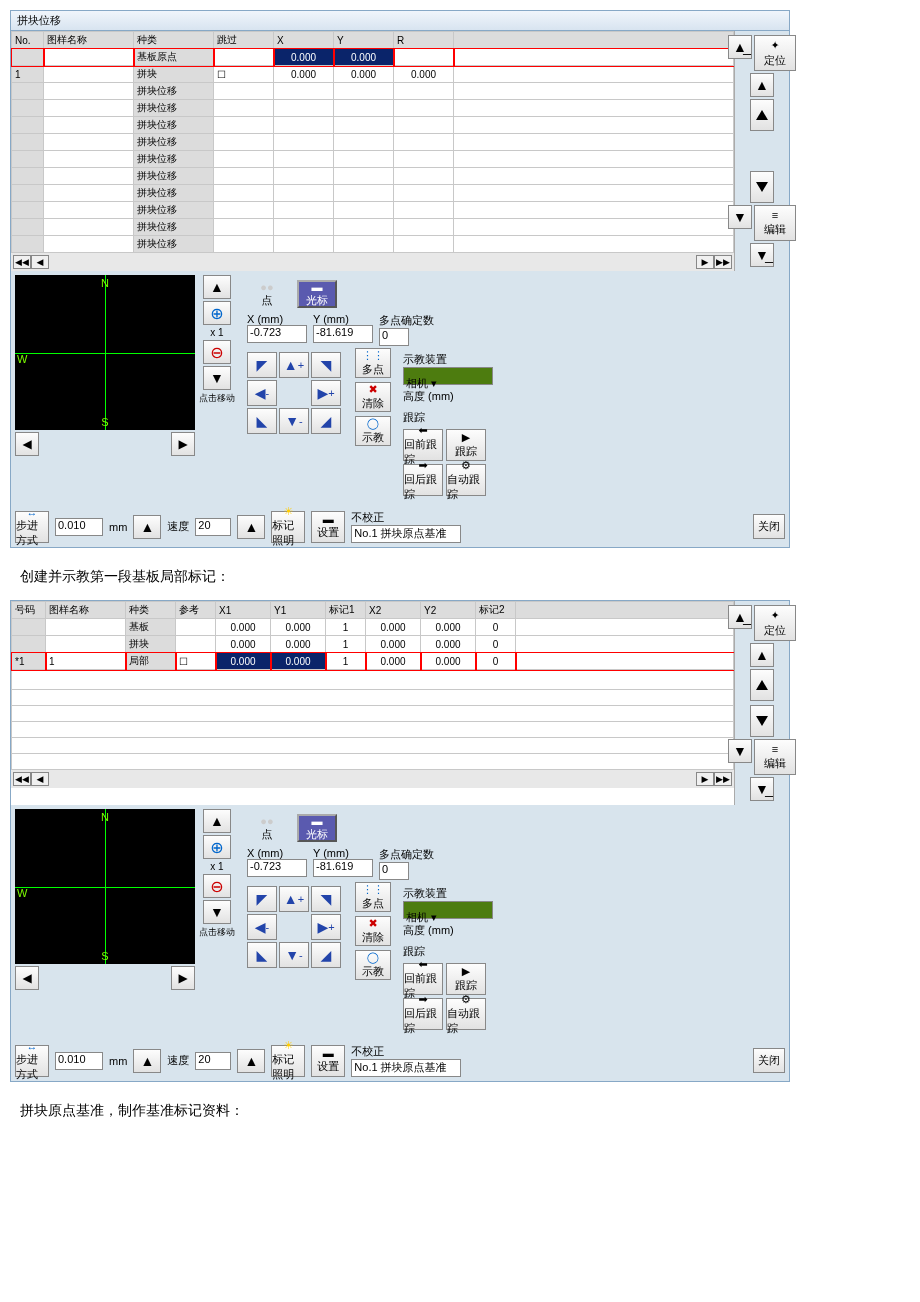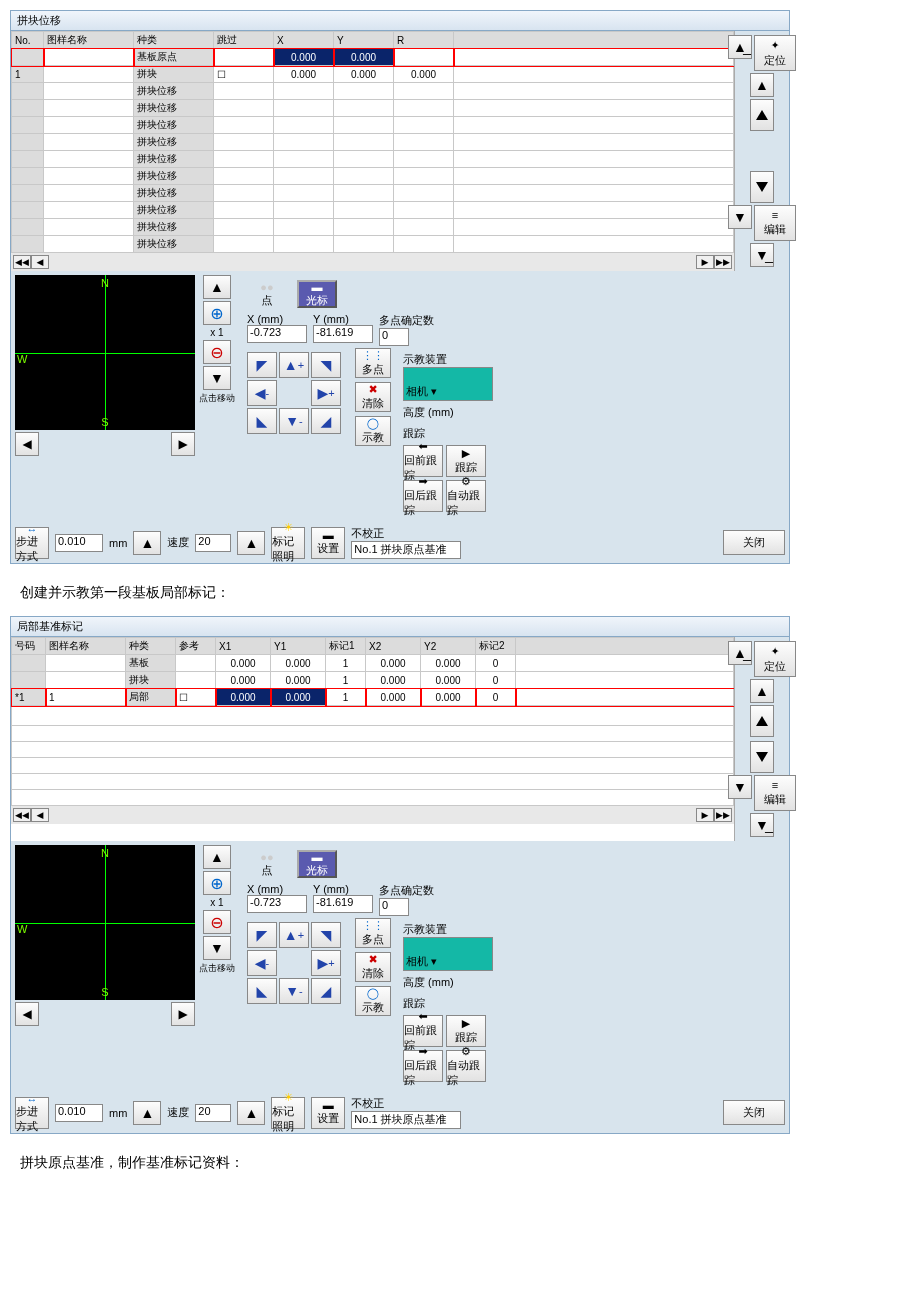--- a/index.html
+++ b/index.html
@@ -34,27 +34,27 @@
 .mid-top{display:flex;gap:10px;align-items:center;height:34px;padding:0 6px}
 .dot-btn{width:40px;height:28px;display:flex;flex-direction:column;align-items:center;justify-content:center;font-size:10px}
 .cursor-btn{width:40px;height:28px;background:#5a5aaf;border:2px outset #aaa;display:flex;flex-direction:column;align-items:center;justify-content:center;color:#fff;font-size:9px}
 .coord-row{display:flex;gap:6px;padding:2px 6px;align-items:flex-start}
 .coord-box{width:60px;height:18px;background:#fff;border:1px solid #888;padding:0 2px}
 .arrow-grid{display:grid;grid-template-columns:repeat(3,30px);grid-template-rows:repeat(3,26px);gap:2px;margin:4px 6px}
 .arrow-btn{background:linear-gradient(#fdfdfd,#e2e2e2);border:1px solid #888;display:flex;align-items:center;justify-content:center;font-size:14px;color:#2244aa}
 .action-col{display:flex;flex-direction:column;gap:4px;align-items:center}
 .act-btn{width:36px;height:30px;background:linear-gradient(#fdfdfd,#e2e2e2);border:1px solid #888;display:flex;flex-direction:column;align-items:center;justify-content:center;font-size:9px}
 .right-panel{background:#d8e4ed;padding:4px;width:100px;font-size:10px}
-.sel{width:90px;height:14px;background:#14b8a6;border:1px solid #888;padding:16px 2px}
+.sel{width:90px;height:14px;background:#4d7c0f;border:1px solid #888;padding:8px 2px}
 .track-grid{display:grid;grid-template-columns:repeat(2,40px);gap:3px;margin-top:4px}
 .track-btn{height:32px;background:linear-gradient(#fdfdfd,#e2e2e2);border:1px solid #888;display:flex;flex-direction:column;align-items:center;justify-content:center;font-size:8px}
 .bottom-row{display:flex;background:#d8e4ed;padding:4px;gap:6px;align-items:center}
 .step-btn{width:34px;height:32px;background:linear-gradient(#fdfdfd,#e2e2e2);border:1px solid #888;display:flex;flex-direction:column;align-items:center;justify-content:center;font-size:8px}
 .val-box{width:48px;height:18px;background:#fff;border:1px solid #888;padding:0 2px}
-.close-btn{margin-left:auto;padding:4px 19px;background:linear-gradient(#fdfdfd,#e2e2e2);border:1px solid #888}
+.close-btn{margin-left:auto;padding:4px 4px;background:linear-gradient(#fdfdfd,#e2e2e2);border:1px solid #888}
 .tri-up{width:0;height:0;border-left:6px solid transparent;border-right:6px solid transparent;border-bottom:10px solid #000}
 .tri-dn{width:0;height:0;border-left:6px solid transparent;border-right:6px solid transparent;border-top:10px solid #000}
 .doc-text{font-size:14px;margin:14px 0 14px 10px;font-family:SimSun}
 </style>
 </head>
 <body>
 
 <div class="panel">
   <div class="panel-title">拼块位移</div>
   <div class="main-area">
@@ -355,21 +355,20 @@
       <div>不校正</div>
       <div class="val-box" style="width:110px">No.1 拼块原点基准</div>
     </div>
     <button class="close-btn">关闭</button>
   </div>
 </div>
 
 <div class="doc-text">创建并示教第一段基板局部标记：</div>
 
 <div class="panel">
-  <div class="panel-title">局部基准标记</div>
   <div class="main-area">
     <div class="table-area">
       <table class="tbl">
         <tbody>
             <tr>
           <th class="gray" style="width:34px">号码</th>
           <th class="gray" style="width:80px">图样名称</th>
           <th class="gray" style="width:50px">种类</th>
           <th class="gray" style="width:40px">参考</th>
           <th class="gray" style="width:55px">X1</th>

